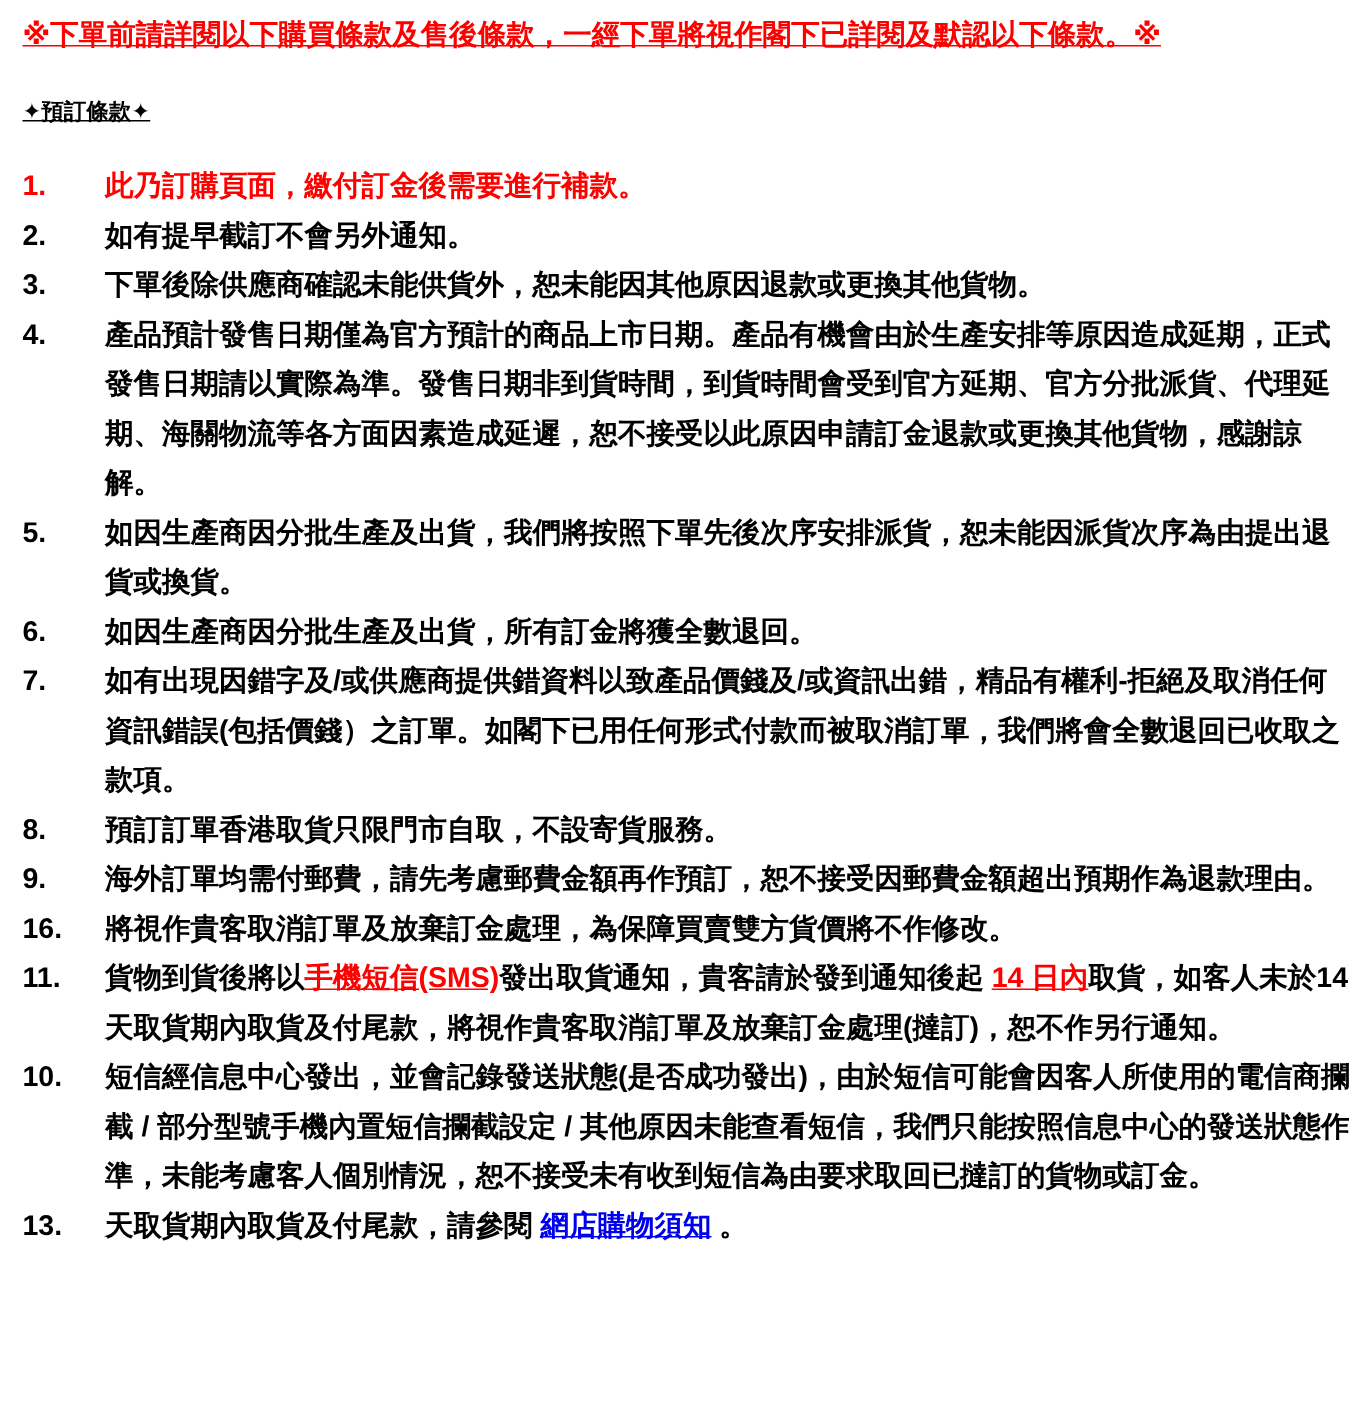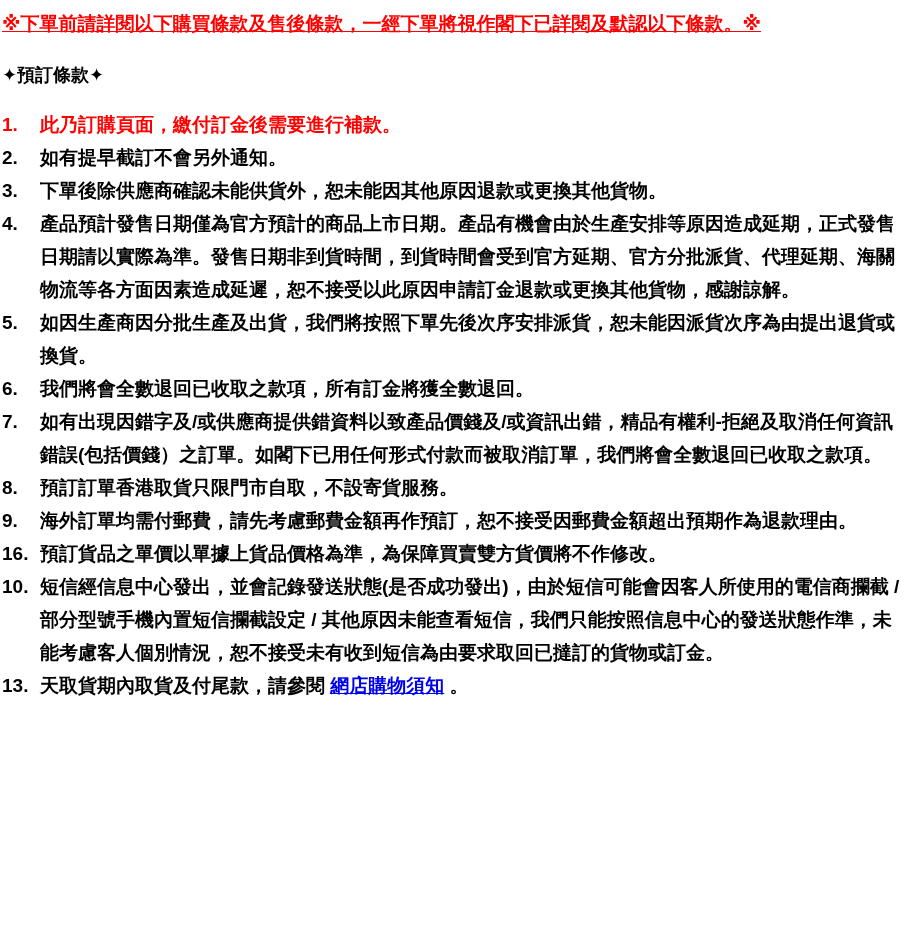--- a/index.html
+++ b/index.html
@@ -14,53 +14,55 @@
     background: #ffffff;
   }
   body {
     width: 913px;
     min-height: 948px;
     font-family: "Liberation Sans", "DejaVu Sans", sans-serif;
     font-weight: 700;
     color: var(--text-black);
   }
   .page {
-    padding: 10px 12px 10px 2px;
+    padding: 10px 12px 10px 15px;
   }
   .notice-title {
     margin: 0 0 24px 0;
     font-size: 19px;
     line-height: 28px;
     font-weight: 700;
     color: var(--alert-red);
     text-decoration: underline;
   }
   .section-title {
     margin: 0 0 20px 0;
-    font-size: 18px;
+    font-size: 15px;
     line-height: 26px;
     font-weight: 700;
     color: var(--text-black);
+    text-decoration: underline;
   }
   .terms-list {
     margin: 0;
     padding: 0;
   }
   .term-item {
     display: flex;
     align-items: flex-start;
     font-size: 19px;
     line-height: 33px;
   }
   .term-item .num {
     flex: 0 0 38px;
     padding-right: 2px;
   }
   .term-item .body {
     flex: 1 1 auto;
+    margin-left: 17px;
   }
   .term-item.red,
   .term-item.red .num {
     color: var(--alert-red);
   }
   .red-underline {
     color: var(--alert-red);
     text-decoration: underline;
   }
   .link {
@@ -92,37 +94,41 @@
       <div class="term-item">
         <span class="num">4.</span>
         <span class="body"><span>產品預計發售日期僅為官方預計的商品上市日期。產品有機會由於生產安排等原因造成延期，正式發售日期請以實際為準。發售日期非到貨時間，到貨時間會受到官方延期、官方分批派貨、代理延期、海關物流等各方面因素造成延遲，恕不接受以此原因申請訂金退款或更換其他貨物，感謝諒解。</span></span>
       </div>
       <div class="term-item">
         <span class="num">5.</span>
         <span class="body"><span>如因生產商因分批生產及出貨，我們將按照下單先後次序安排派貨，恕未能因派貨次序為由提出退貨或換貨。</span></span>
       </div>
       <div class="term-item">
         <span class="num">6.</span>
-        <span class="body"><span>我們將會全數退回已收取之款項，所有訂金將獲全數退回。</span></span>
+        <span class="body"><span>如因生產商因分批生產及出貨，所有訂金將獲全數退回。</span></span>
       </div>
       <div class="term-item">
         <span class="num">7.</span>
         <span class="body"><span>如有出現因錯字及/或供應商提供錯資料以致產品價錢及/或資訊出錯，精品有權利-拒絕及取消任何資訊錯誤(包括價錢）之訂單。如閣下已用任何形式付款而被取消訂單，我們將會全數退回已收取之款項。</span></span>
       </div>
       <div class="term-item">
         <span class="num">8.</span>
         <span class="body"><span>預訂訂單香港取貨只限門市自取，不設寄貨服務。</span></span>
       </div>
       <div class="term-item">
         <span class="num">9.</span>
         <span class="body"><span>海外訂單均需付郵費，請先考慮郵費金額再作預訂，恕不接受因郵費金額超出預期作為退款理由。</span></span>
       </div>
       <div class="term-item">
         <span class="num">16.</span>
-        <span class="body"><span>預訂貨品之單價以單據上貨品價格為準，為保障買賣雙方貨價將不作修改。</span></span>
+        <span class="body"><span>將視作貴客取消訂單及放棄訂金處理，為保障買賣雙方貨價將不作修改。</span></span>
+      </div>
+      <div class="term-item">
+        <span class="num">11.</span>
+        <span class="body"><span>貨物到貨後將以</span><span class="red-underline">手機短信(SMS)</span><span>發出取貨通知，貴客請於發到通知後起 </span><span class="red-underline">14 日內</span><span>取貨，如客人未於14 天取貨期內取貨及付尾款，將視作貴客取消訂單及放棄訂金處理(撻訂)，恕不作另行通知。</span></span>
       </div>
       <div class="term-item">
         <span class="num">10.</span>
         <span class="body"><span>短信經信息中心發出，並會記錄發送狀態(是否成功發出)，由於短信可能會因客人所使用的電信商攔截 / 部分型號手機內置短信攔截設定 / 其他原因未能查看短信，我們只能按照信息中心的發送狀態作準，未能考慮客人個別情況，恕不接受未有收到短信為由要求取回已撻訂的貨物或訂金。</span></span>
       </div>
       <div class="term-item">
         <span class="num">13.</span>
         <span class="body"><span>天取貨期內取貨及付尾款，請參閱 </span><a href="#" class="link">網店購物須知</a><span> 。</span></span>
       </div>
     </div>

